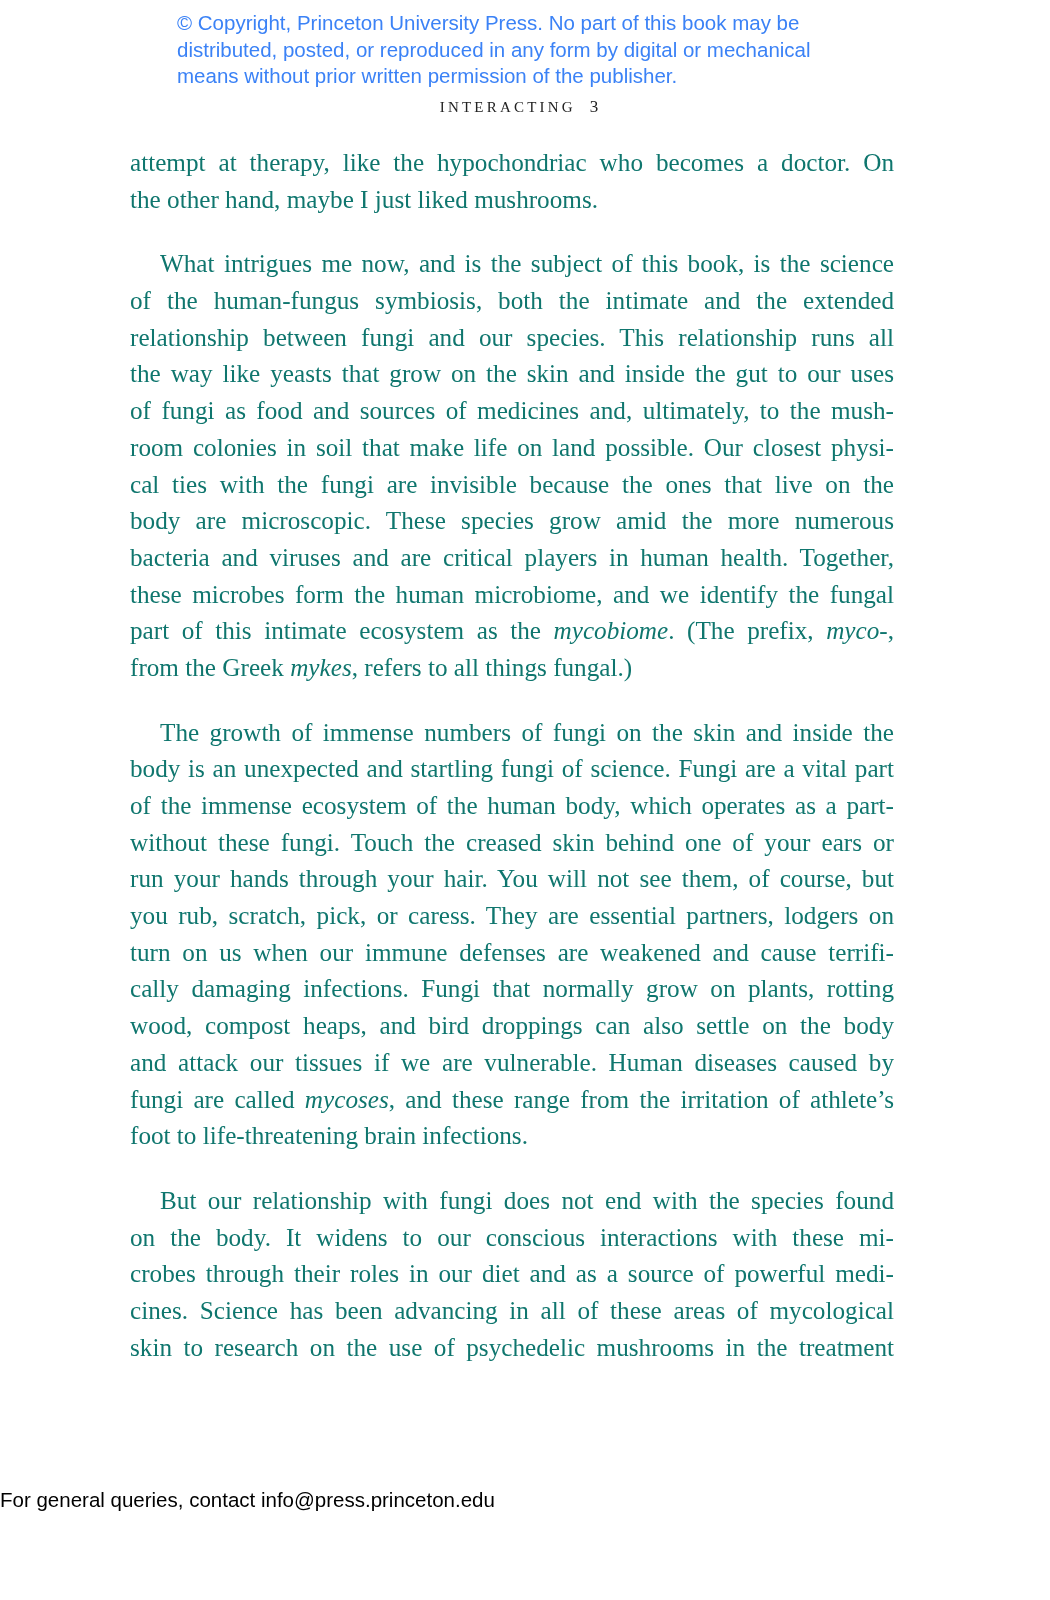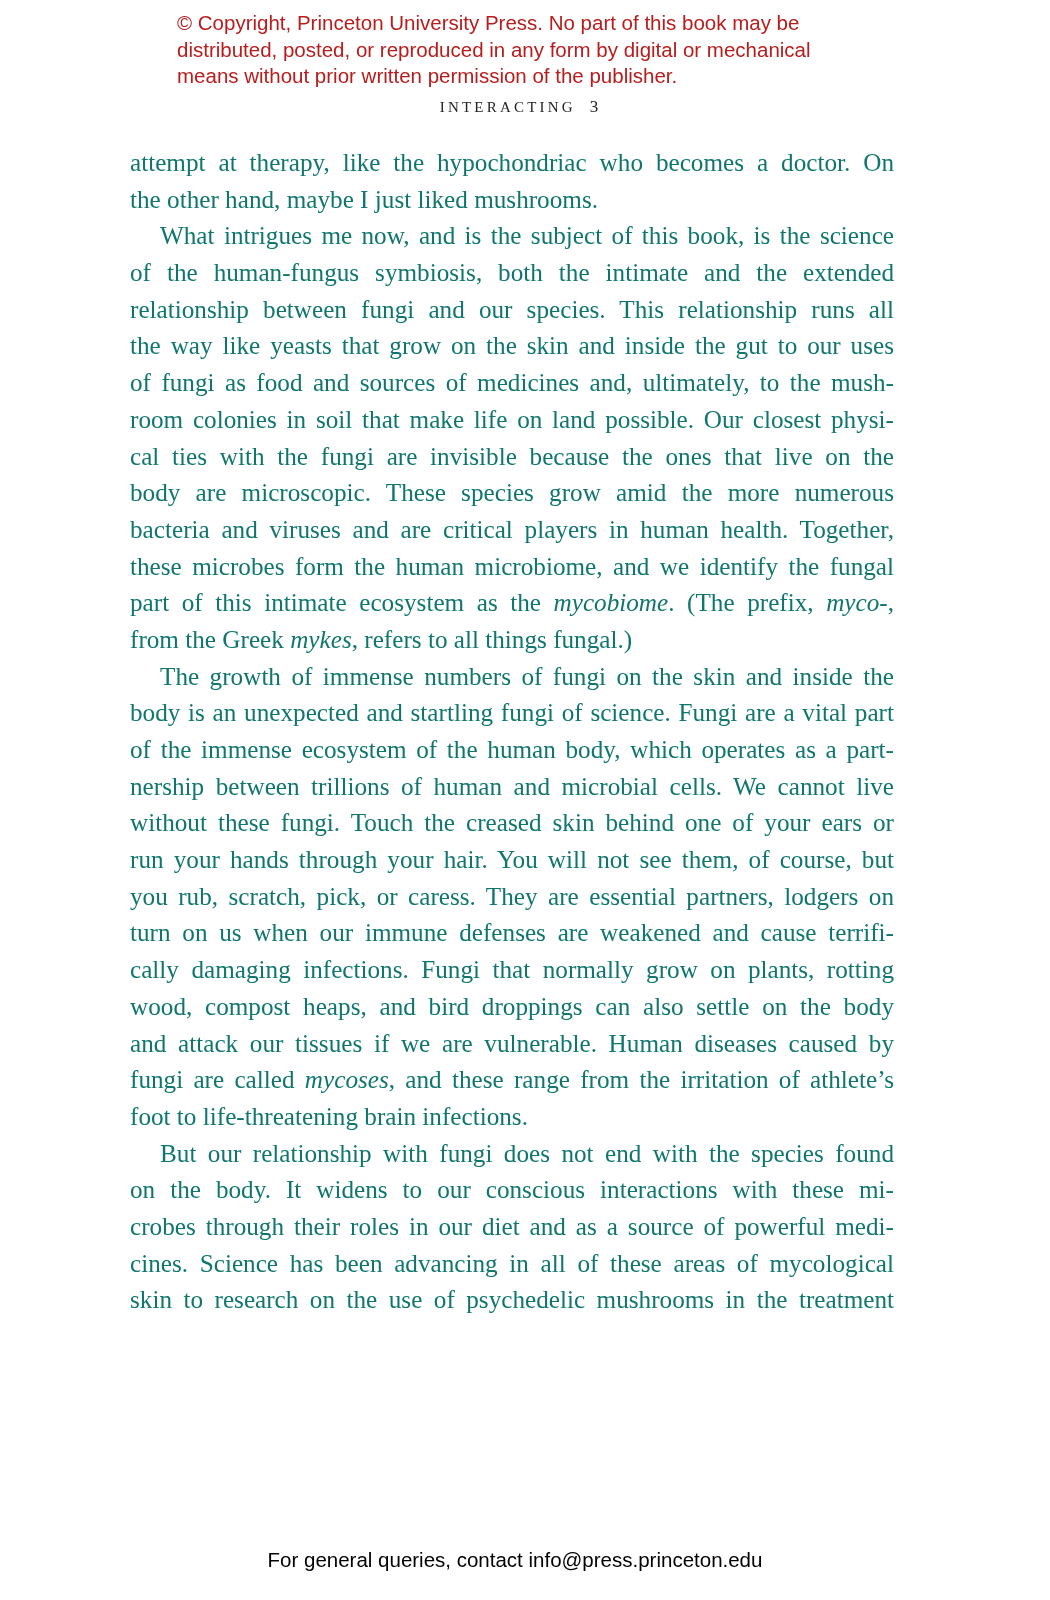--- a/index.html
+++ b/index.html
@@ -1,38 +1,38 @@
 <!DOCTYPE html>
 <html><head>
 <meta charset="utf-8">
 <style>
   html, body { margin: 0; padding: 0; background: #ffffff; }
   body { width: 1050px; height: 1600px; position: relative; overflow: hidden; color: #1a1a1a; }
   .copyright {
     position: absolute; left: 177px; top: 10px; width: 720px;
-    font-family: "Liberation Sans", sans-serif; font-size: 20.5px; line-height: 26.5px; color: #b91c1c;
+    font-family: "Liberation Sans", sans-serif; font-size: 20.5px; line-height: 26.5px; color: #3b82f6;
   }
   .running-head {
     position: absolute; left: 0; width: 1050px; top: 97px; text-align: center;
     font-family: "Liberation Serif", serif; font-size: 15px; letter-spacing: 3.2px; color: #222;
     margin-left: -6px;
   }
   .running-head .pg { margin-left: 14px; letter-spacing: 0; font-size: 17px; }
   .body-text {
     position: absolute; left: 130px; top: 145px; width: 764px;
     font-family: "Liberation Serif", serif; font-size: 25.2px; line-height: 36.7px; color: #0f766e;
   }
   .line {
     display: block; height: 36.7px; white-space: nowrap; text-align: justify; text-align-last: justify;
   }
   .line.last { text-align-last: left; }
-  .line.indent { padding-left: 30px; }
+  .line.indent { padding-left: 30px; margin-top: 28px; }
   .line em { font-style: italic; }
   .footer {
-    position: absolute; left: 0; width: 1030px; top: 1548px; text-align: center;
+    position: absolute; left: 0; width: 1030px; top: 1488px; text-align: left;
     font-family: "Liberation Sans", sans-serif; font-size: 20.5px; color: #000;
   }
 </style>
 </head>
 <body>
 
 <div class="copyright">
   <div>© Copyright, Princeton University Press. No part of this book may be</div>
   <div>distributed, posted, or reproduced in any form by digital or mechanical</div>
   <div>means without prior written permission of the publisher.</div>
@@ -56,21 +56,20 @@
   <span class="line">cal ties with the fungi are invisible because the ones that live on the</span>
   <span class="line">body are microscopic. These species grow amid the more numerous</span>
   <span class="line">bacteria and viruses and are critical players in human health. Together,</span>
   <span class="line">these microbes form the human microbiome, and we identify the fungal</span>
   <span class="line"><span>part of this intimate ecosystem as the </span><em>mycobiome</em><span>. (The prefix, </span><em>myco-</em><span>,</span></span>
   <span class="line last"><span>from the Greek </span><em>mykes</em><span>, refers to all things fungal.)</span></span>
 
   <span class="line indent">The growth of immense numbers of fungi on the skin and inside the</span>
   <span class="line">body is an unexpected and startling fungi of science. Fungi are a vital part</span>
   <span class="line">of the immense ecosystem of the human body, which operates as a part-</span>
-  <span class="line">nership between trillions of human and microbial cells. We cannot live</span>
   <span class="line">without these fungi. Touch the creased skin behind one of your ears or</span>
   <span class="line">run your hands through your hair. You will not see them, of course, but</span>
   <span class="line">you rub, scratch, pick, or caress. They are essential partners, lodgers on</span>
   <span class="line">turn on us when our immune defenses are weakened and cause terrifi-</span>
   <span class="line">cally damaging infections. Fungi that normally grow on plants, rotting</span>
   <span class="line">wood, compost heaps, and bird droppings can also settle on the body</span>
   <span class="line">and attack our tissues if we are vulnerable. Human diseases caused by</span>
   <span class="line"><span>fungi are called </span><em>mycoses</em><span>, and these range from the irritation of athlete’s</span></span>
   <span class="line last">foot to life-threatening brain infections.</span>
 

